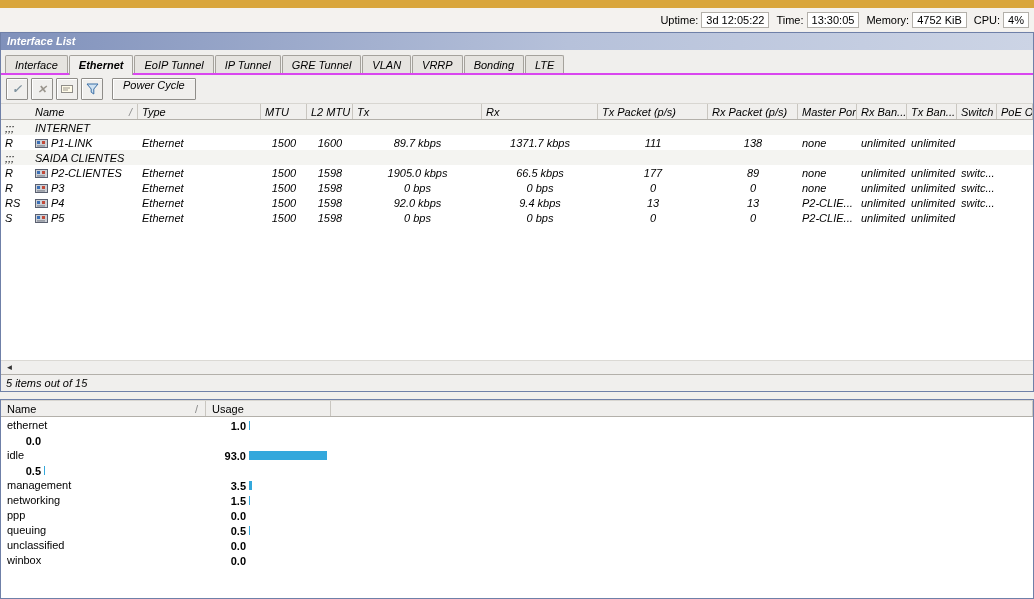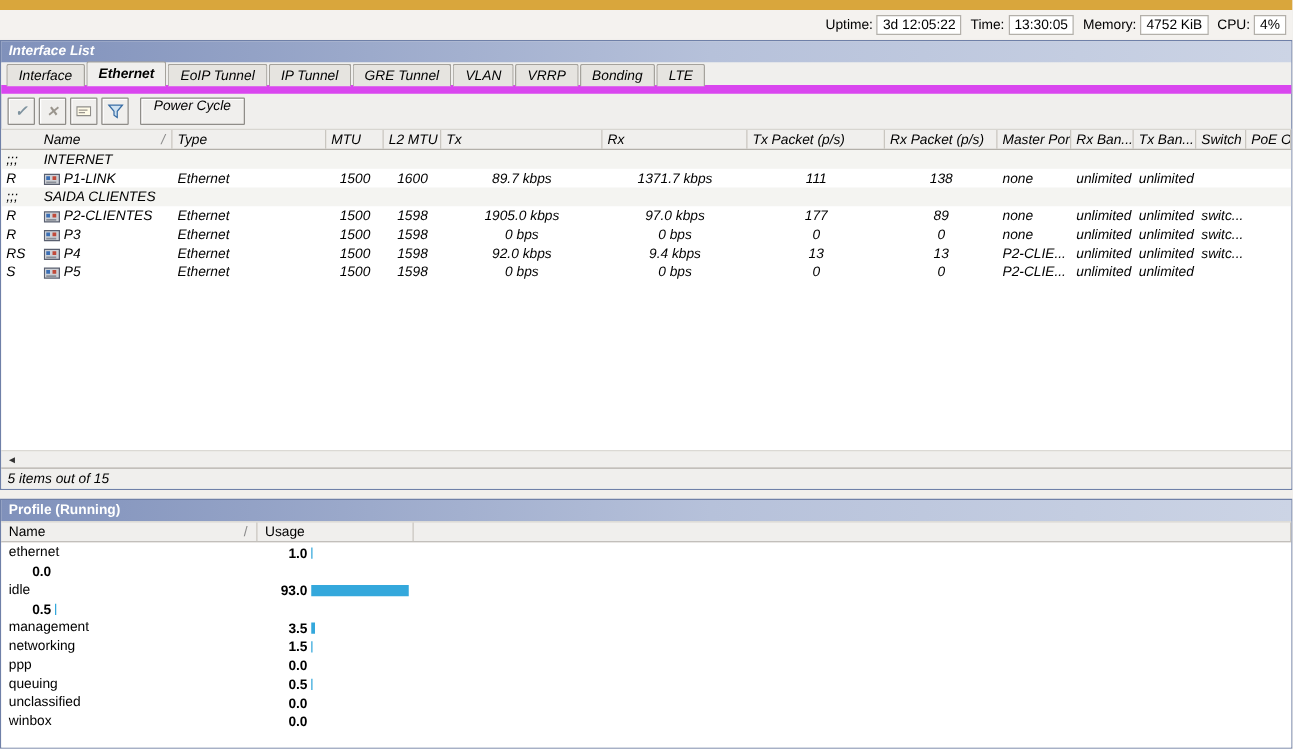--- a/index.html
+++ b/index.html
@@ -25,21 +25,21 @@
   }
   #iface-win { top:32px; height:360px;font-style:italic; }
   #profile-win { top:399px; height:200px; }
   .titlebar {
     height:17px; flex:none; color:#fff; font-weight:bold; line-height:13px;
     padding:2px 6px; background:linear-gradient(90deg,#8091bb 0%, #b6c1da 55%, #ccd4e5 100%);
   }
   
   .tabstrip {
     flex:none; height:25px; padding:4px 4px 0; background:#f0efed;
-    border-bottom:7px solid #d946ef; display:flex; align-items:flex-end; position:relative;
+    border-bottom:2px solid #d946ef; display:flex; align-items:flex-start; position:relative;
   }
   .tab {
     padding:3px 9px 2px; margin-right:1px; background:#e6e4e0;
     border:1px solid #a5a29c; border-bottom:none; border-radius:2px 2px 0 0;
     position:relative; top:1px; white-space:nowrap;
   }
   .tab.active { background:#f0efed; font-weight:bold; padding-bottom:4px; z-index:2; }
   
   .toolbar { flex:none; height:28px; display:flex; align-items:center; gap:3px; padding:3px 5px; }
   .tbtn {
@@ -251,21 +251,21 @@
             <rect x="2" y="3" width="3" height="3" fill="#3b6fb5"></rect>
             <rect x="7" y="3" width="3" height="3" fill="#c04a3a"></rect>
             <rect x="2" y="7.2" width="8" height="1.4" fill="#8a8f98"></rect>
           </svg>
           <span>P2-CLIENTES</span>
         </div>
         <div class="cell">Ethernet</div>
         <div class="cell num">1500</div>
         <div class="cell num">1598</div>
         <div class="cell num">1905.0 kbps</div>
-        <div class="cell num">97.0 kbps</div>
+        <div class="cell num">66.5 kbps</div>
         <div class="cell num">177</div>
         <div class="cell num">89</div>
         <div class="cell">none</div>
         <div class="cell">unlimited</div>
         <div class="cell">unlimited</div>
         <div class="cell">switc...</div>
         <div class="cell"></div>
       </div>
 
       <div class="row iface-grid">
@@ -348,23 +348,20 @@
   <div class="hscroll">
     <div class="scroll-arrow">◄</div>
   </div>
 
   <div class="statusbar">
     <span>5 items out of 15</span>
   </div>
 </div>
 
 <div class="win" id="profile-win">
-  <div class="titlebar">
-    <span>Profile (Running)</span>
-  </div>
 
   <div class="prof-head">
     <div class="cell">
       <span>Name</span>
       <span class="sort-glyph">/</span>
     </div>
     <div class="cell">
       <span>Usage</span>
     </div>
     <div class="cell"></div>

